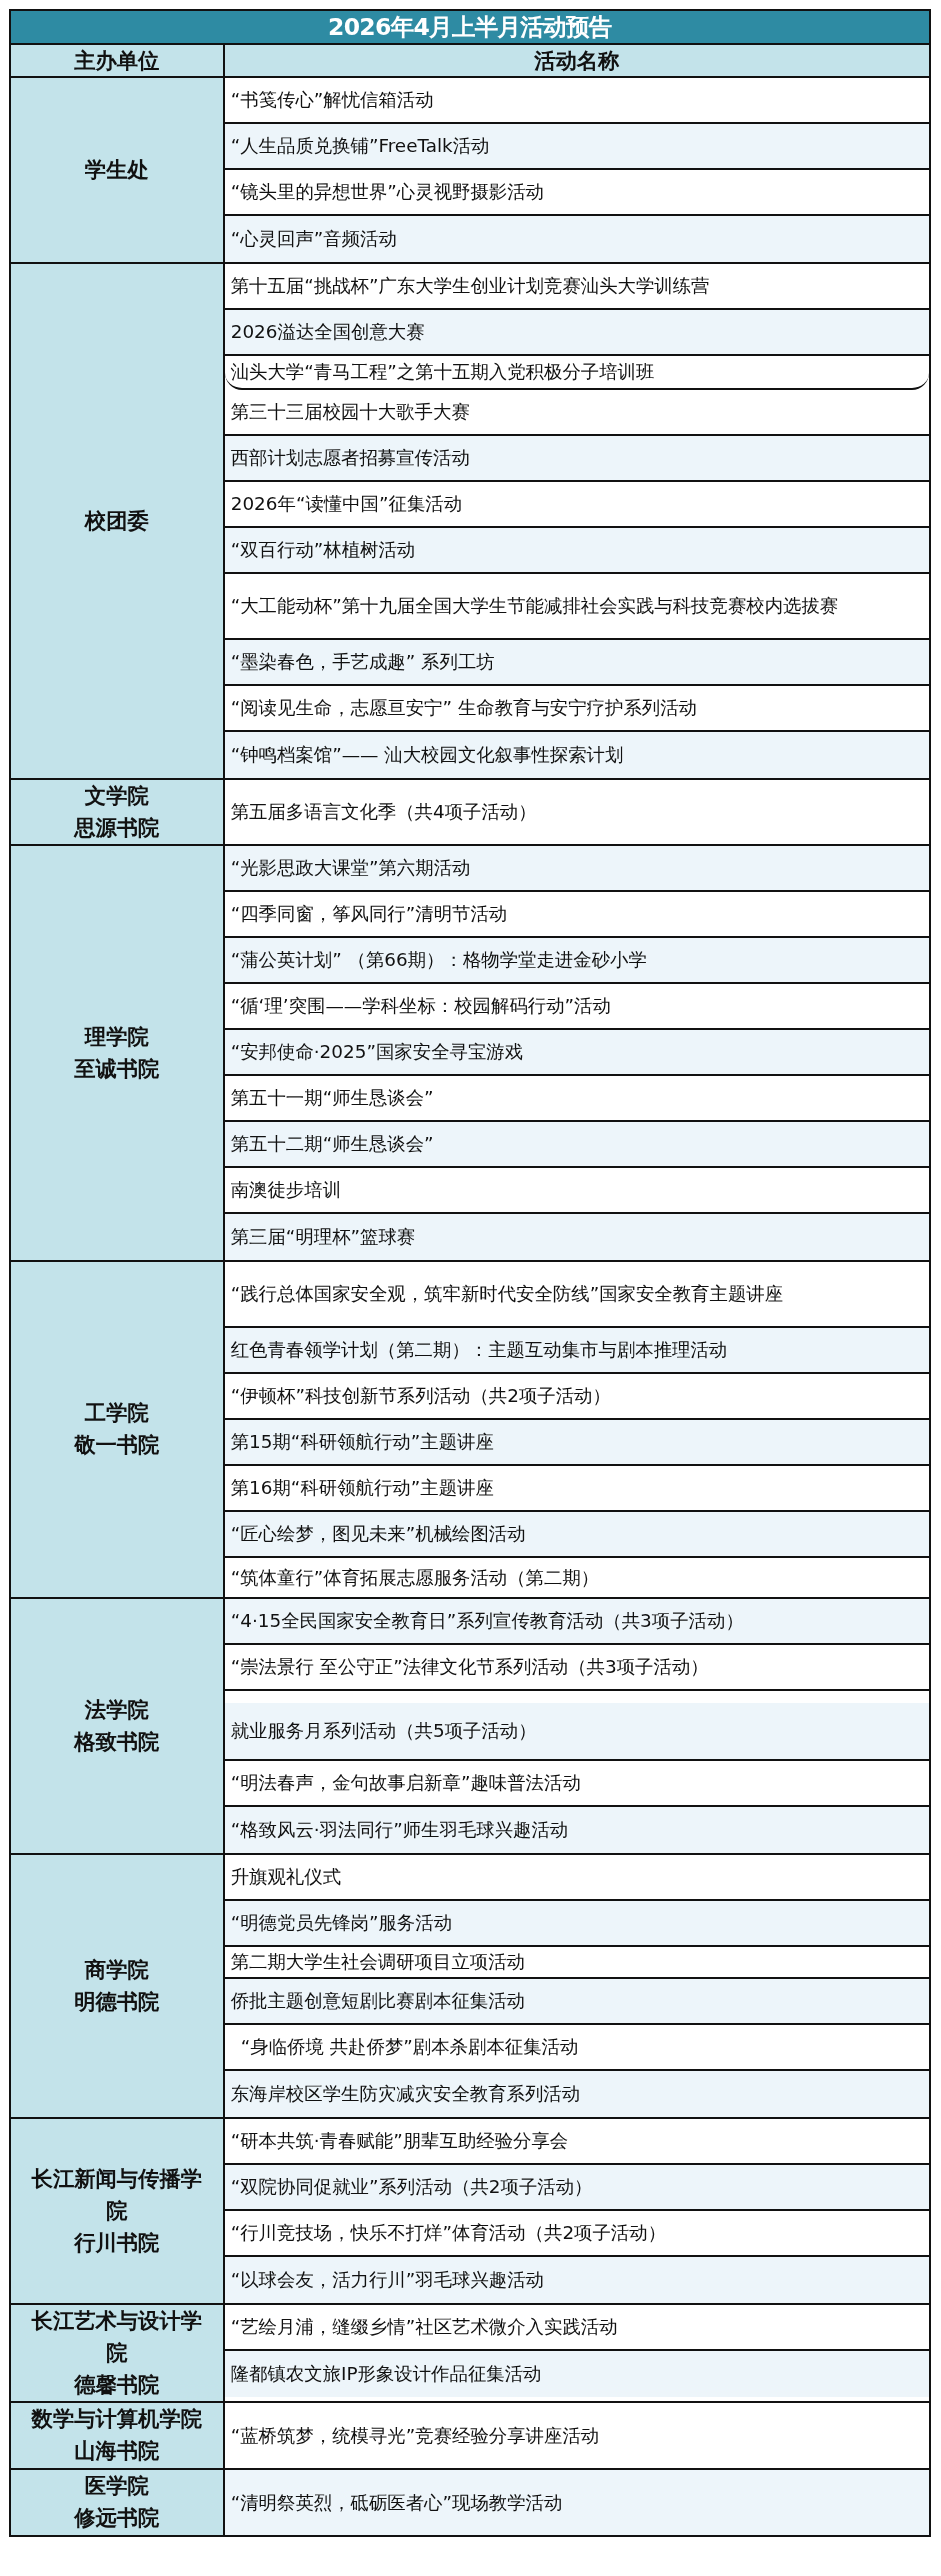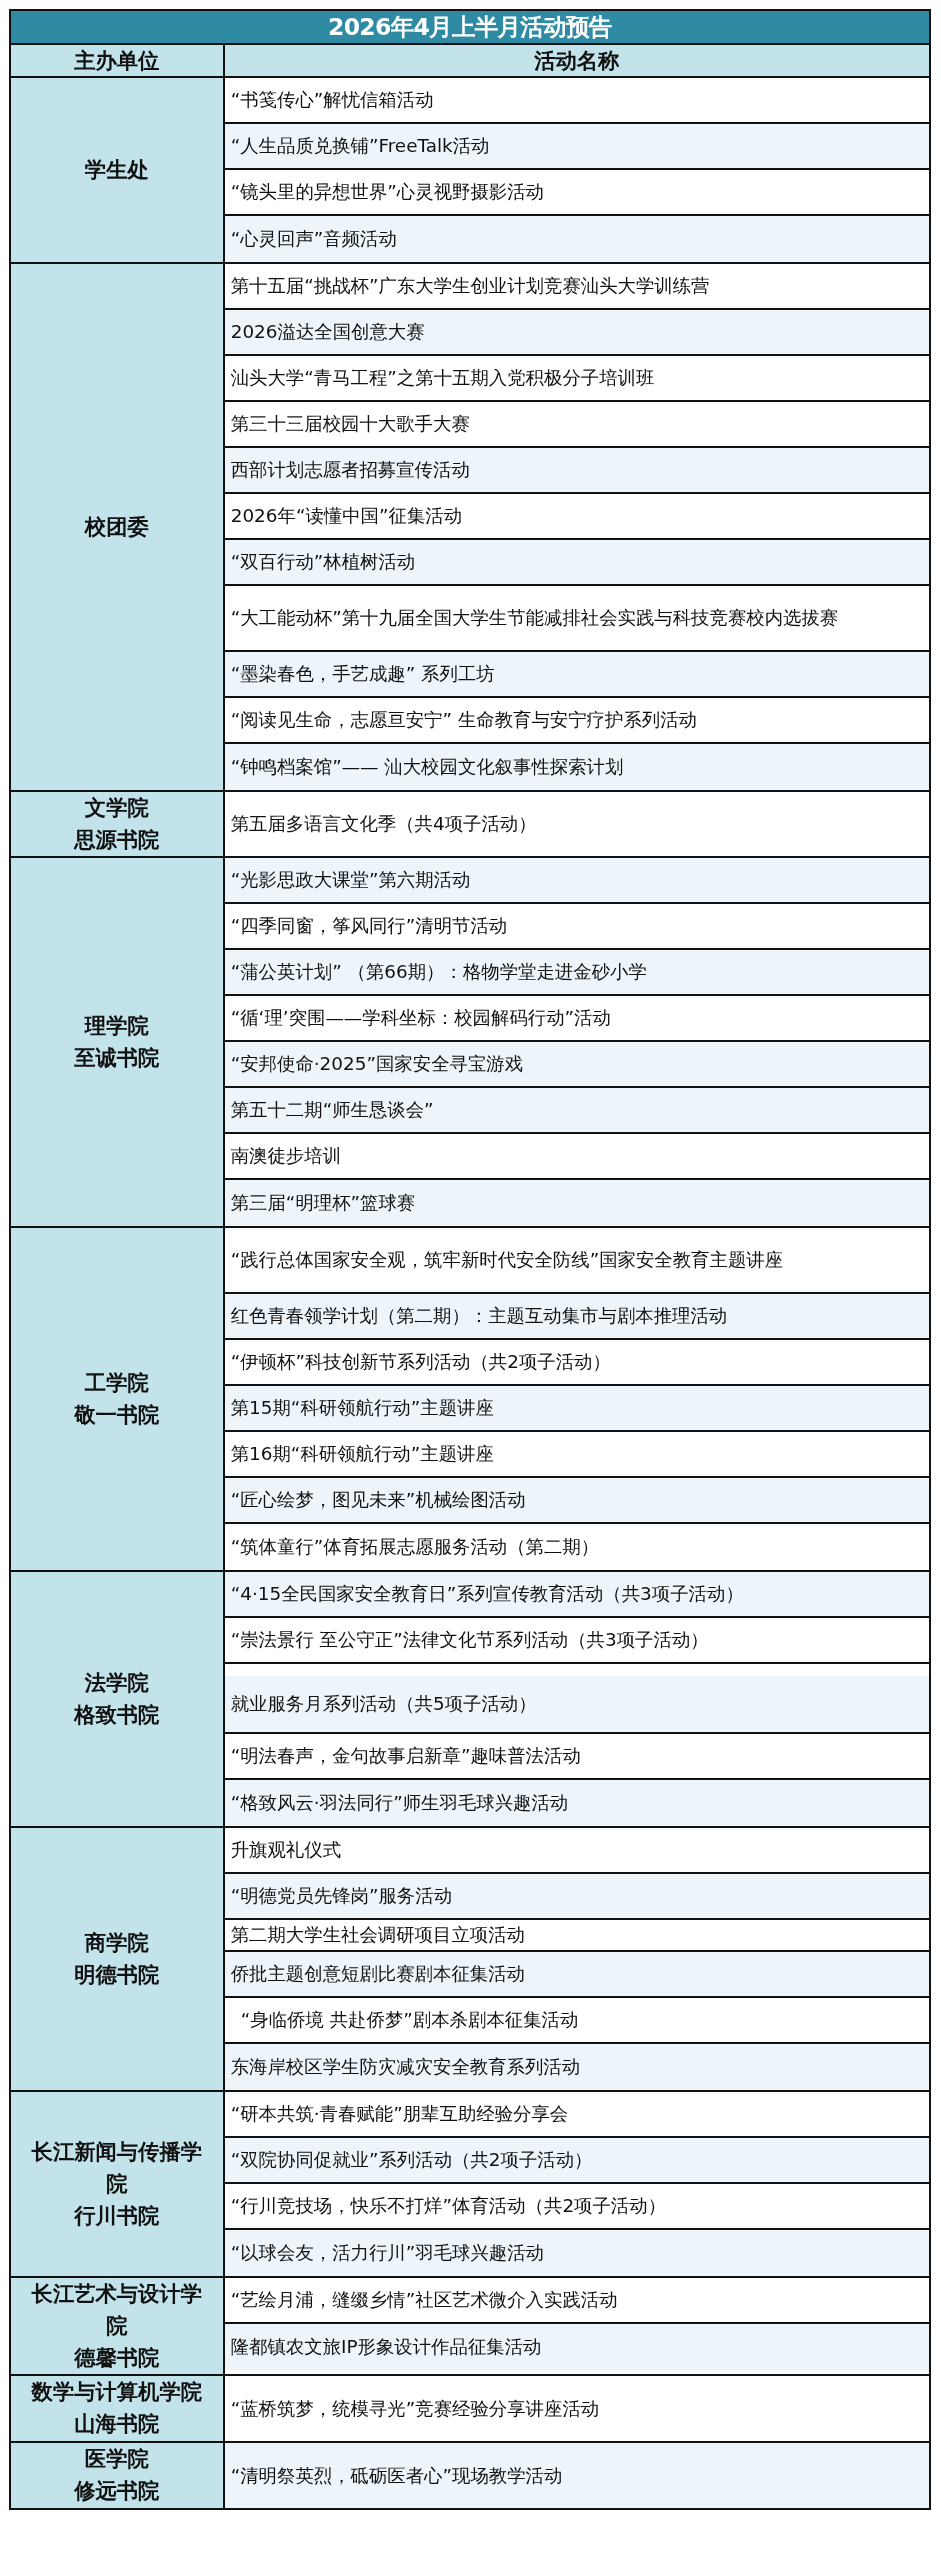--- a/index.html
+++ b/index.html
@@ -52,21 +52,21 @@
       </div>
       <div class="group">
         <div class="org">
           <div class="org-lines">
             <div>校团委</div>
           </div>
         </div>
         <div class="acts">
           <div class="act odd" style="height: 46px;">第十五届“挑战杯”广东大学生创业计划竞赛汕头大学训练营</div>
           <div class="act even" style="height: 46px;">2026溢达全国创意大赛</div>
-          <div class="act odd" style="height: 46px;">汕头大学“青马工程”之第十五期入党积极分子培训班</div>
+          <div class="act odd" style="height: 34px; border-radius: 18px;">汕头大学“青马工程”之第十五期入党积极分子培训班</div>
           <div class="act odd" style="height: 46px;">第三十三届校园十大歌手大赛</div>
           <div class="act even" style="height: 46px;">西部计划志愿者招募宣传活动</div>
           <div class="act odd" style="height: 46px;">2026年“读懂中国”征集活动</div>
           <div class="act even" style="height: 46px;">“双百行动”林植树活动</div>
           <div class="act odd" style="height: 66px;">“大工能动杯”第十九届全国大学生节能减排社会实践与科技竞赛校内选拔赛</div>
           <div class="act even" style="height: 46px;">“墨染春色，手艺成趣” 系列工坊</div>
           <div class="act odd" style="height: 46px;">“阅读见生命，志愿亘安宁” 生命教育与安宁疗护系列活动</div>
           <div class="act even" style="height: 46px;">“钟鸣档案馆”—— 汕大校园文化叙事性探索计划</div>
         </div>
       </div>
@@ -87,40 +87,41 @@
             <div>理学院</div>
             <div>至诚书院</div>
           </div>
         </div>
         <div class="acts">
           <div class="act even" style="height: 46px;">“光影思政大课堂”第六期活动</div>
           <div class="act odd" style="height: 46px;">“四季同窗，筝风同行”清明节活动</div>
           <div class="act even" style="height: 46px;">“蒲公英计划” （第66期）：格物学堂走进金砂小学</div>
           <div class="act odd" style="height: 46px;">“循‘理’突围——学科坐标：校园解码行动”活动</div>
           <div class="act even" style="height: 46px;">“安邦使命·2025”国家安全寻宝游戏</div>
+          <div class="act odd" style="height: 46px;">第五十一期“师生恳谈会”</div>
           <div class="act even" style="height: 46px;">第五十二期“师生恳谈会”</div>
           <div class="act odd" style="height: 46px;">南澳徒步培训</div>
           <div class="act even" style="height: 46px;">第三届“明理杯”篮球赛</div>
         </div>
       </div>
       <div class="group">
         <div class="org">
           <div class="org-lines">
             <div>工学院</div>
             <div>敬一书院</div>
           </div>
         </div>
         <div class="acts">
           <div class="act odd" style="height: 66px;">“践行总体国家安全观，筑牢新时代安全防线”国家安全教育主题讲座</div>
           <div class="act even" style="height: 46px;">红色青春领学计划（第二期）：主题互动集市与剧本推理活动</div>
           <div class="act odd" style="height: 46px;">“伊顿杯”科技创新节系列活动（共2项子活动）</div>
           <div class="act even" style="height: 46px;">第15期“科研领航行动”主题讲座</div>
           <div class="act odd" style="height: 46px;">第16期“科研领航行动”主题讲座</div>
           <div class="act even" style="height: 46px;">“匠心绘梦，图见未来”机械绘图活动</div>
-          <div class="act odd" style="height: 46px;">“筑体童行”体育拓展志愿服务活动（第二期）</div>
+          <div class="act odd" style="height: 39px;">“筑体童行”体育拓展志愿服务活动（第二期）</div>
         </div>
       </div>
       <div class="group">
         <div class="org">
           <div class="org-lines">
             <div>法学院</div>
             <div>格致书院</div>
           </div>
         </div>
         <div class="acts">

